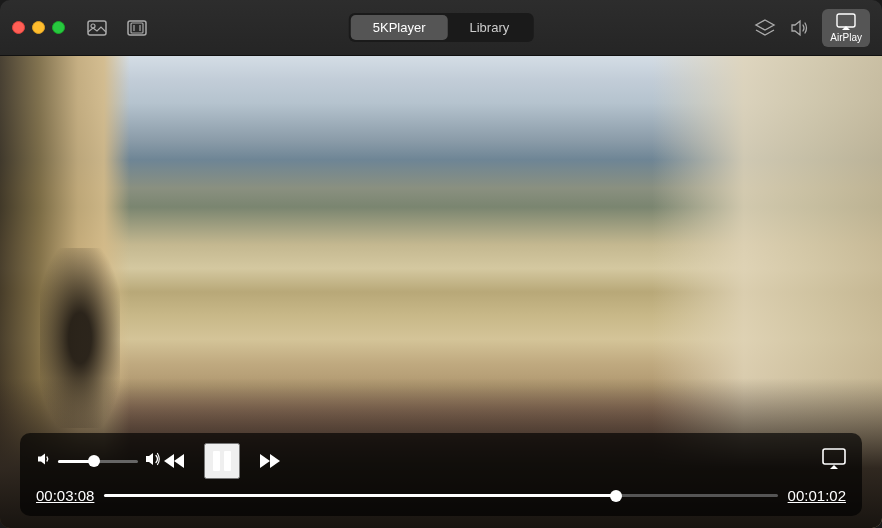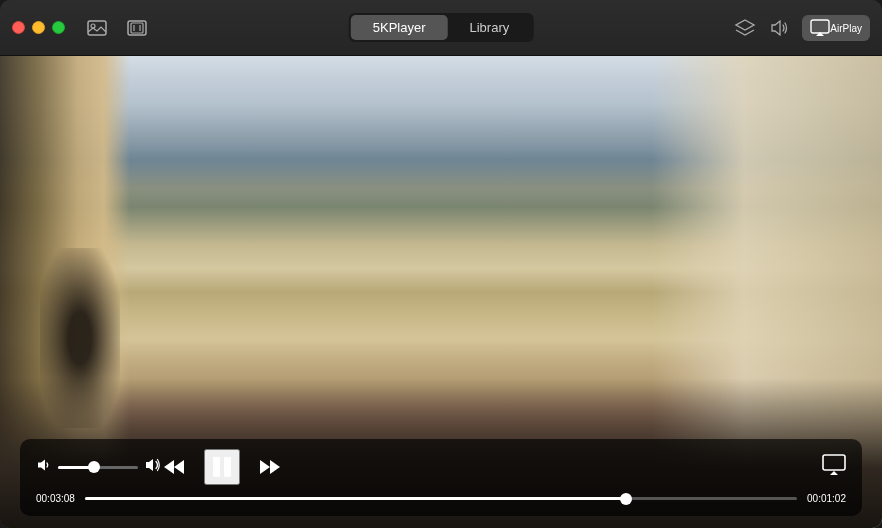--- a/index.html
+++ b/index.html
@@ -101,21 +101,21 @@
       display: flex;
       flex-direction: column;
       align-items: center;
       cursor: pointer;
       color: #aaa;
       font-size: 18px;
     }
 
     .airplay-btn {
       display: flex;
-      flex-direction: row;
+      flex-direction: column;
       align-items: center;
       cursor: pointer;
       background: #555;
       border-radius: 6px;
       padding: 4px 8px;
       color: #fff;
     }
 
     .airplay-label {
       font-size: 10px;
@@ -301,23 +301,24 @@
 
     
     .progress-section {
       display: flex;
       align-items: center;
       gap: 10px;
     }
 
     .time-label {
       color: #fff;
-      font-size: 10px;
+      font-size: 15px;
       white-space: nowrap;
       font-variant-numeric: tabular-nums;
+      text-decoration: underline;
     }
 
     .progress-bar {
       flex: 1;
       height: 3px;
       background: #555;
       border-radius: 2px;
       position: relative;
       cursor: pointer;
     }

